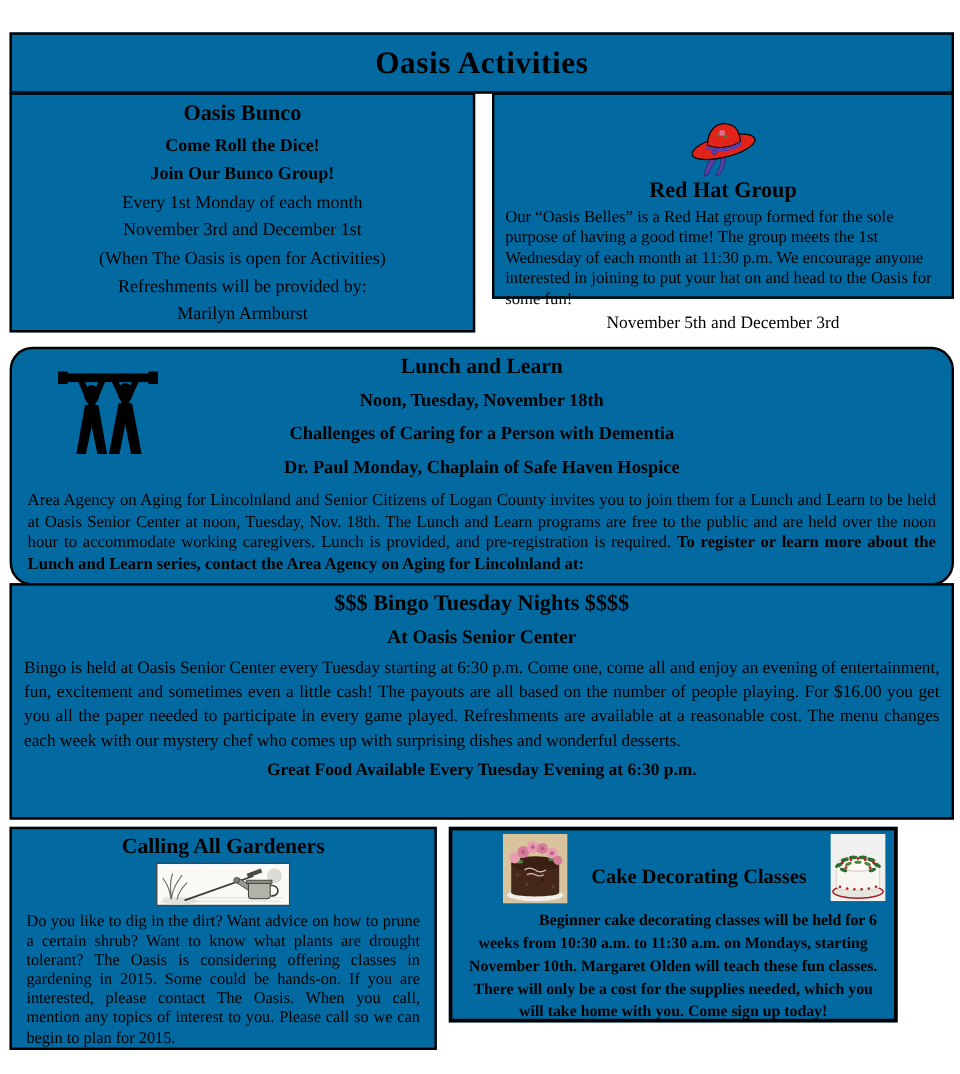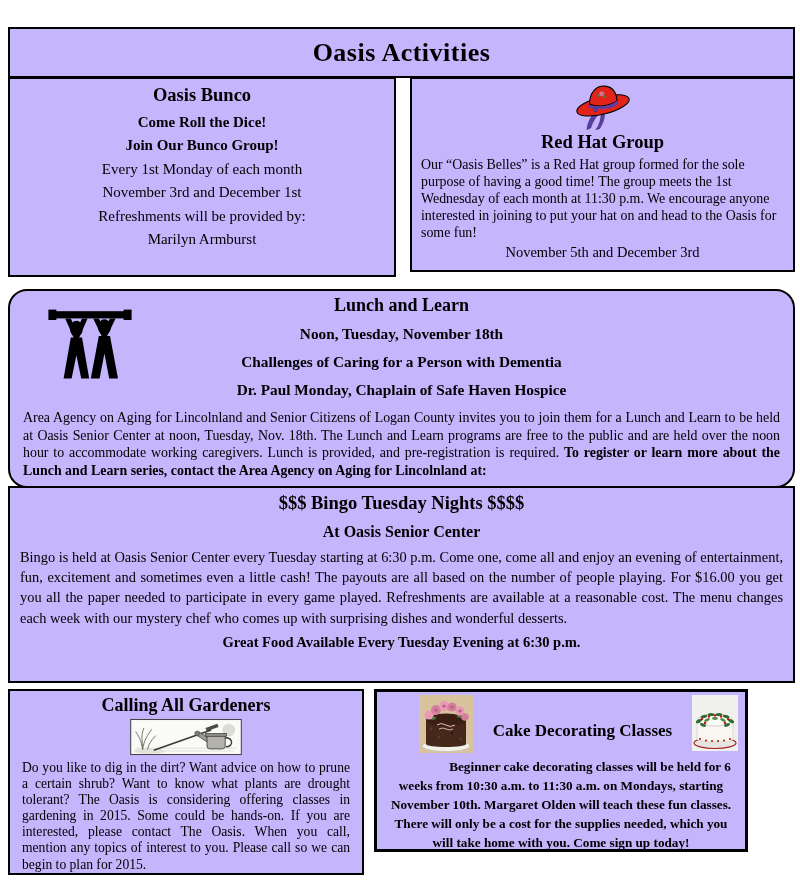--- a/index.html
+++ b/index.html
@@ -1,34 +1,34 @@
 <!DOCTYPE html>
 <html><head>
 <meta charset="utf-8">
 <style>
   html,body { margin:0; padding:0; background:#fff; }
   .page {
     position:relative; width:800px; height:895px; background:#fff;
     font-family:"Liberation Serif", serif; color:#000; overflow:hidden;
   }
-  .box { position:absolute; border:2px solid #000; background:#c4b5fd; }
+  .box { position:absolute; border:2px solid #000; background:#0369a1; }
 
   
   .title-box { left:8px; top:27px; width:783px; height:47px;
     display:flex; align-items:center; justify-content:center; }
   .title-box h1 { margin:0; font-size:26px; font-weight:bold; letter-spacing:.5px; }
 
   
   .bunco { left:8px; top:77px; width:388px; height:200px; text-align:center; padding-top:6px; box-sizing:border-box; }
   .bunco h2 { margin:0 0 5px; font-size:18.5px; }
   .bunco p { margin:0; font-size:15px; line-height:23.4px; }
   .bunco p.b { font-weight:bold; }
 
   
-  .redhat { left:410px; top:77px; width:385px; height:195px; box-sizing:border-box; padding:2px 9px 0; text-align:center; }
+  .redhat { left:410px; top:77px; width:385px; height:172px; box-sizing:border-box; padding:19px 9px 0; text-align:center; }
   .redhat .hat { display:block; margin:0 auto; width:78px; height:50px; }
   .redhat h2 { margin:1px 0 3px; font-size:18.5px; }
   .redhat .rh-body { margin:0; text-align:left; font-size:13.9px; line-height:17.1px; }
   .redhat .rh-dates { margin:3px 0 0; font-size:14.5px; }
 
   
   .lunch { left:8px; top:289px; width:787px; height:199px; box-sizing:border-box; padding:4px 13px 0;border-radius:19px; }
   .lunch-icon { position:absolute; left:36px; top:12px; width:88px; height:82px; }
   .lunch h2 { margin:0 0 9px; text-align:center; font-size:18px; }
   .lunch .lb { margin:0 0 11px; text-align:center; font-size:15.3px; font-weight:bold; line-height:17px; }
@@ -64,20 +64,21 @@
   <header class="box title-box">
     <h1>Oasis Activities</h1>
   </header>
 
   <section class="box bunco">
     <h2>Oasis Bunco</h2>
     <p class="b">Come Roll the Dice!</p>
     <p class="b">Join Our Bunco Group!</p>
     <p>Every 1st Monday of each month</p>
     <p>November 3rd and December 1st</p>
+    <p>(When The Oasis is open for Activities)</p>
     <p>Refreshments will be provided by:</p>
     <p>Marilyn Armburst</p>
   </section>
 
   <section class="box redhat">
     <svg class="hat" viewBox="0 0 100 78" aria-hidden="true">
       <path d="M40 46 C30 56 26 66 25 76 L31 73 C34 63 40 54 45 50 Z" fill="#5b3fa8" stroke="#2a1b55" stroke-width="0.8"></path>
       <path d="M47 50 C47 59 45 68 39 76 L45 74 C51 64 53 55 52 51 Z" fill="#5b3fa8" stroke="#2a1b55" stroke-width="0.8"></path>
       <ellipse cx="50" cy="38" rx="42" ry="13.5" fill="#e2231a" stroke="#000" stroke-width="1.6" transform="rotate(-14 50 38)"></ellipse>
       <path d="M29 36 C29 16 41 7 53 8 C66 9 71 20 72 31 C58 40 40 41 29 36 Z" fill="#e2231a" stroke="#000" stroke-width="1.6"></path>

